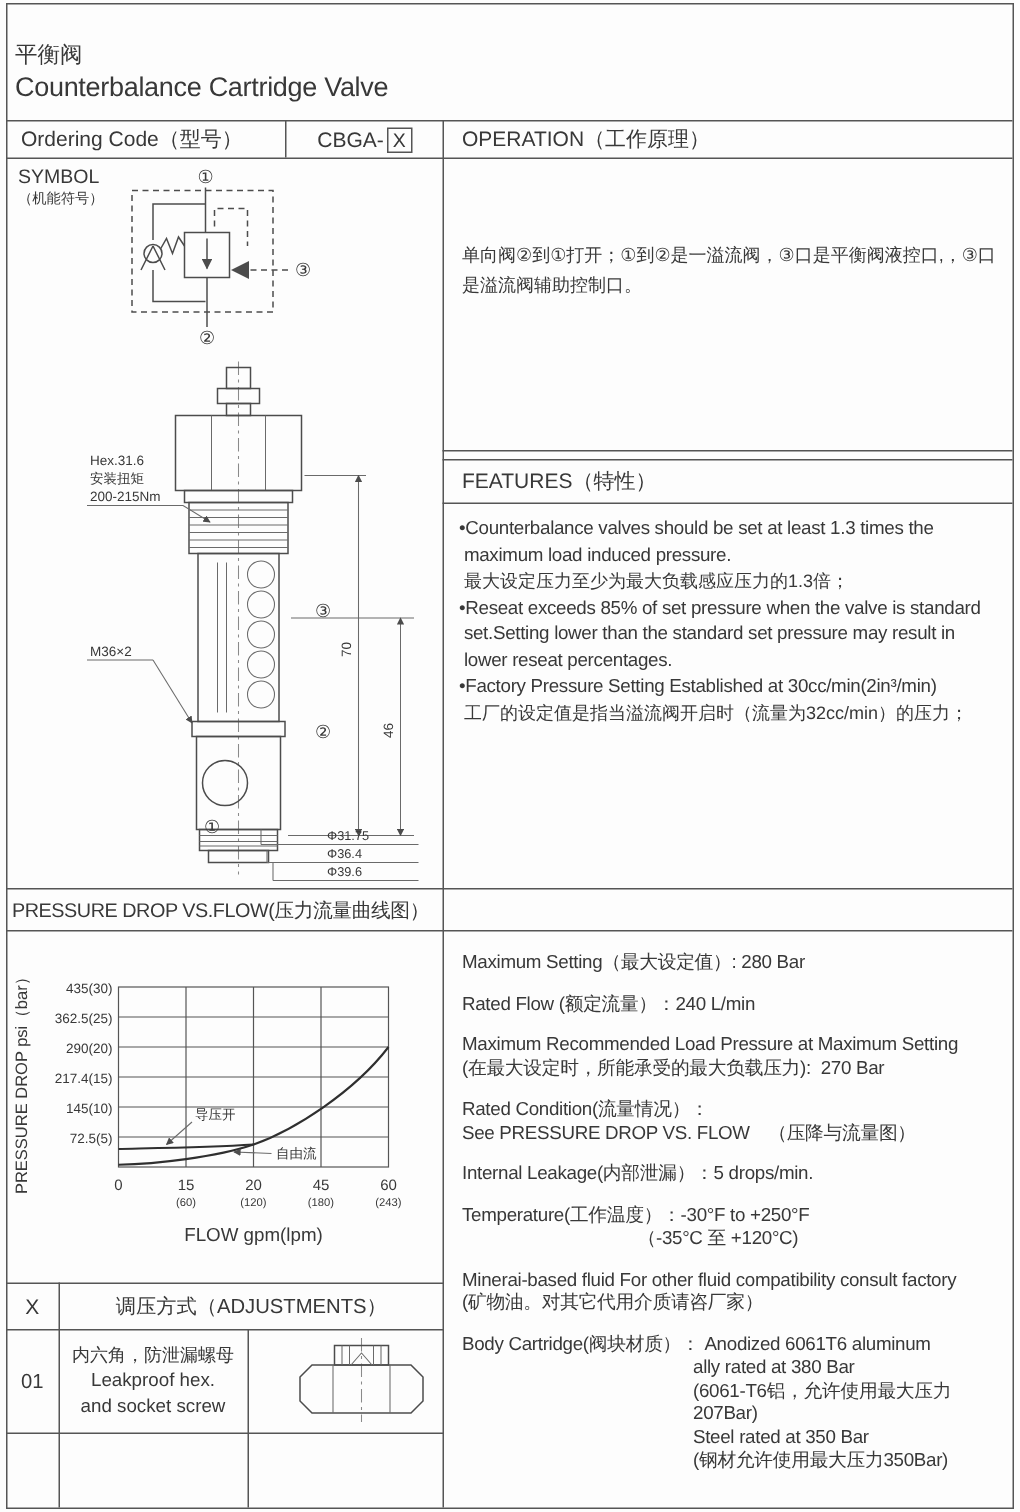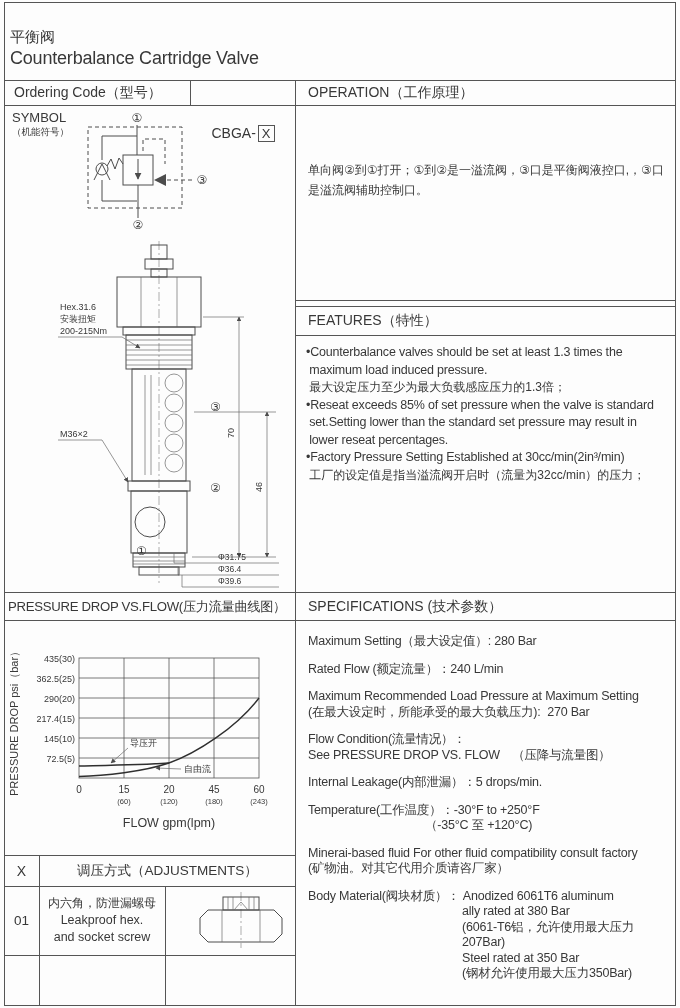--- a/index.html
+++ b/index.html
@@ -12,21 +12,21 @@
   .hline,.vline{position:absolute;background:#555;}
   .hline{height:1px;}
   .vline{width:1px;}
 
   .title-block{position:absolute;left:10px;top:28px;line-height:1.25;}
   .title-zh{font-size:15px;}
   .title-en{font-size:18px;letter-spacing:-0.2px;}
 
   .cell-label{position:absolute;font-size:14px;display:flex;align-items:center;}
   .oc-label{left:14px;top:81px;width:176px;height:24px;}
-  .oc-code{left:191px;top:81px;width:104px;height:24px;justify-content:center;margin-top:40px;}
+  .oc-code{left:191px;top:81px;width:104px;height:24px;justify-content:center;}
   .xbox{display:inline-block;border:1px solid #555;padding:0 3px;margin-left:2px;font-size:13px;line-height:15px;}
   .op-header{left:308px;top:81px;width:360px;height:24px;}
   .feat-header{left:308px;top:307px;width:360px;height:28px;}
   .spec-header{left:308px;top:593px;width:360px;height:27px;}
   .pd-header{left:8px;top:593px;width:285px;height:27px;font-size:13.2px;letter-spacing:-0.3px;}
 
   .symbol-heading{position:absolute;left:12px;top:110px;font-size:13px;}
   .symbol-sub{position:absolute;left:12px;top:126px;font-size:9.5px;}
 
   .op-text{position:absolute;left:308px;top:147px;width:364px;}
@@ -249,49 +249,48 @@
 
     <path d="M75,151.5 C100,151 140,146.5 165,138 C192,128.5 232,103 255,73" class="curve"></path>
     <path d="M75,141 C95,140.5 135,140 165,138" class="curve"></path>
 
     <text x="126" y="121" font-size="9">导压开</text>
     <line x1="124" y1="123" x2="107" y2="138" class="thin" marker-end="url(#arr)"></line>
     <text x="180" y="147" font-size="9">自由流</text>
     <line x1="177" y1="144" x2="152" y2="143" class="thin" marker-end="url(#arr)"></line>
   </svg>
 
-  <div class="cell-label spec-header">SPECIFICATIONS (技术参数）</div>
   <div class="specs">
     <div class="spec-group">
       <div class="spec-line">Maximum Setting（最大设定值）: 280 Bar</div>
     </div>
     <div class="spec-group">
       <div class="spec-line">Rated Flow (额定流量）：240 L/min</div>
     </div>
     <div class="spec-group">
       <div class="spec-line">Maximum Recommended Load Pressure at Maximum Setting</div>
       <div class="spec-line">(在最大设定时，所能承受的最大负载压力):  270 Bar</div>
     </div>
     <div class="spec-group">
-      <div class="spec-line">Flow Condition(流量情况）：</div>
+      <div class="spec-line">Rated Condition(流量情况）：</div>
       <div class="spec-line">See PRESSURE DROP VS. FLOW　（压降与流量图）</div>
     </div>
     <div class="spec-group">
       <div class="spec-line">Internal Leakage(内部泄漏）：5 drops/min.</div>
     </div>
     <div class="spec-group">
       <div class="spec-line">Temperature(工作温度）：-30°F to +250°F</div>
       <div class="spec-line ind-a">（-35°C 至 +120°C)</div>
     </div>
     <div class="spec-group">
       <div class="spec-line">Minerai-based fluid For other fluid compatibility consult factory</div>
       <div class="spec-line">(矿物油。对其它代用介质请咨厂家）</div>
     </div>
     <div class="spec-group">
-      <div class="spec-line">Body Material(阀块材质）： Anodized 6061T6 aluminum</div>
+      <div class="spec-line">Body Cartridge(阀块材质）： Anodized 6061T6 aluminum</div>
       <div class="spec-line ind-b">ally rated at 380 Bar</div>
       <div class="spec-line ind-b">(6061-T6铝，允许使用最大压力207Bar)</div>
       <div class="spec-line ind-b">Steel rated at 350 Bar</div>
       <div class="spec-line ind-b">(钢材允许使用最大压力350Bar)</div>
     </div>
   </div>
 
   <div class="adj-x">X</div>
   <div class="adj-title">调压方式（ADJUSTMENTS）</div>
   <div class="adj-code">01</div>

